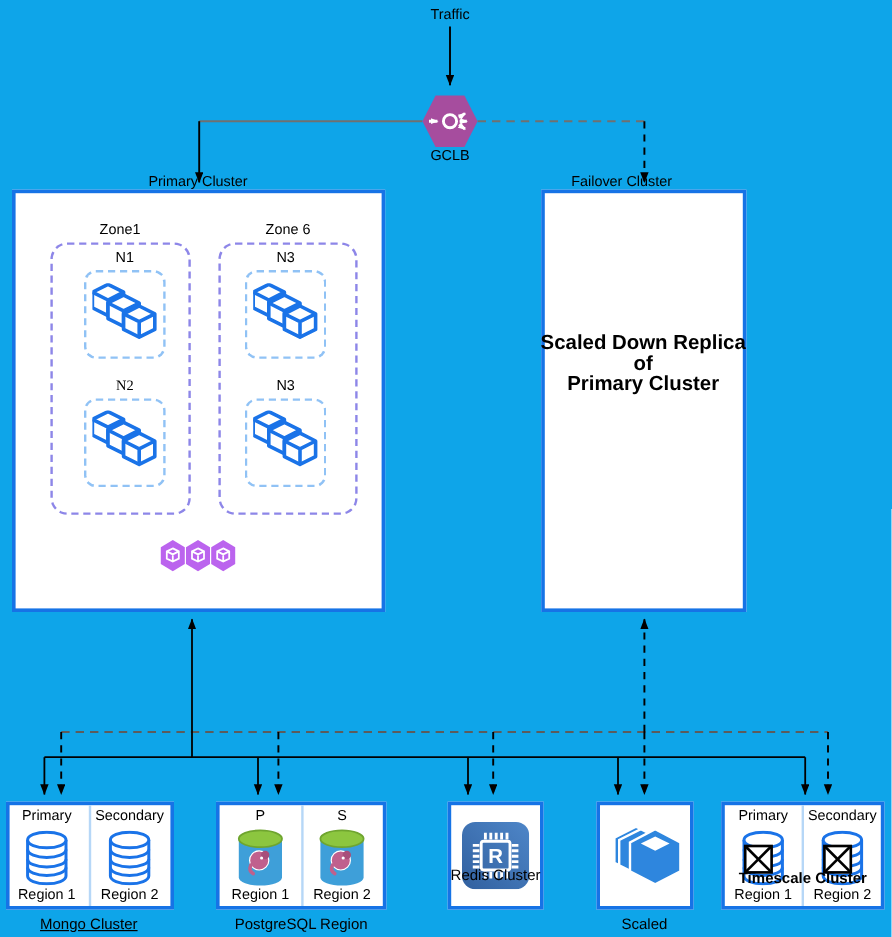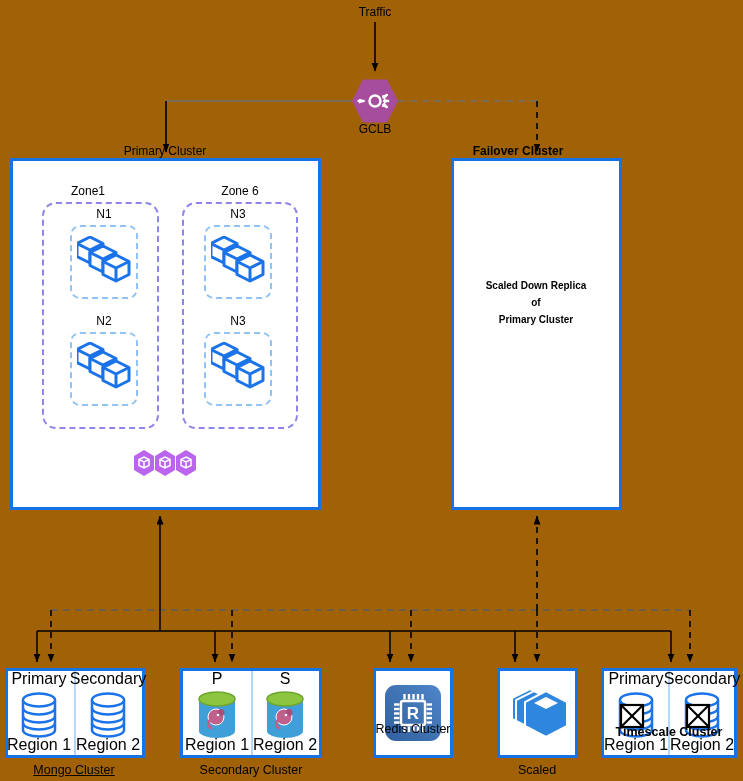--- a/index.html
+++ b/index.html
@@ -1,29 +1,29 @@
 <!DOCTYPE html>
 <html><head>
 <meta charset="utf-8">
 <style>
   html,body{margin:0;padding:0;background:#ffffff;}
   #canvas{
-    position:relative;width:743px;height:781px;background:#a16207;
+    position:relative;width:743px;height:781px;background:#0ea5e9;
     font-family:"Liberation Sans",sans-serif;color:#000;overflow:hidden;
   }
   .lbl{position:absolute;font-size:12px;line-height:14px;white-space:nowrap;
        transform:translateX(-50%);text-align:center;}
-  .lbl-sm{font-size:16px;}
+  .lbl-sm{font-size:12px;}
   .name-lbl{font-size:12.5px;}
   .box{position:absolute;border:3px solid #1673E6;background:#ffffff;box-sizing:border-box;}
   .zone{position:absolute;border:2px dashed #8D86E8;border-radius:14px;box-sizing:border-box;}
   .node{position:absolute;border:2px dashed #90C2F5;border-radius:10px;box-sizing:border-box;}
   .divider{position:absolute;top:0;width:2px;height:84px;background:#B6D7F7;}
   .failover-text{position:absolute;left:536px;top:277px;transform:translateX(-50%);
-       font-weight:bold;font-size:10px;line-height:17px;text-align:center;white-space:nowrap;}
+       font-weight:bold;font-size:17px;line-height:17px;text-align:center;white-space:nowrap;}
   svg.layer{position:absolute;left:0;top:0;}
   .icon{position:absolute;}
 </style>
 </head>
 <body>
 
 <div id="canvas">
 
   <svg class="layer" width="743" height="781" viewBox="0 0 743 781">
     <defs>
@@ -76,28 +76,28 @@
     <line x1="32" y1="23" x2="38" y2="23" stroke="#fff" stroke-width="2.4" marker-end="url(#ahw)"></line>
     <line x1="31.5" y1="26" x2="36.5" y2="29.5" stroke="#fff" stroke-width="2.4" marker-end="url(#ahw)"></line>
   </svg>
 
   <div class="lbl" style="left:375px;top:122px;">GCLB</div>
 
   <div class="lbl" style="left:165px;top:144px;">Primary Cluster</div>
 
   <div class="box" style="left:10px;top:158px;width:311px;height:352px;"></div>
 
-  <div class="lbl" style="left:88px;top:184px;">Zone1</div>
+  <div class="lbl" style="left:100px;top:184px;">Zone1</div>
   <div class="lbl" style="left:240px;top:184px;">Zone 6</div>
 
   <div class="zone" style="left:42px;top:202px;width:117px;height:227px;"></div>
   <div class="zone" style="left:182px;top:202px;width:116px;height:227px;"></div>
 
   <div class="lbl" style="left:104px;top:207px;">N1</div>
-  <div class="lbl" style="left:104px;top:314px;">N2</div>
+  <div class="lbl" style="left:104px;top:314px;font-family:Liberation Serif, serif;">N2</div>
   <div class="lbl" style="left:238px;top:207px;">N3</div>
   <div class="lbl" style="left:238px;top:314px;">N3</div>
 
   <div class="node" style="left:70px;top:225px;width:68px;height:74px;"></div>
   <div class="node" style="left:70px;top:332px;width:68px;height:74px;"></div>
   <div class="node" style="left:204px;top:225px;width:68px;height:74px;"></div>
   <div class="node" style="left:204px;top:332px;width:68px;height:74px;"></div>
 
   <svg class="icon" style="left:77px;top:236px;" width="54" height="48" viewBox="0 0 54 48">
     <g fill="#fff" stroke="#1A73E8" stroke-width="3" stroke-linejoin="round">
@@ -148,21 +148,21 @@
     <g transform="translate(21,0)">
       <polygon points="11,1 21,7 21,21 11,27 1,21 1,7" fill="#BB64EE"></polygon>
       <path d="M11,8 L16,10.5 L16,16.5 L11,19 L6,16.5 L6,10.5 Z M6,10.5 L11,13 L16,10.5 M11,13 L11,19" fill="none" stroke="#fff" stroke-width="1.5"></path>
     </g>
     <g transform="translate(42,0)">
       <polygon points="11,1 21,7 21,21 11,27 1,21 1,7" fill="#BB64EE"></polygon>
       <path d="M11,8 L16,10.5 L16,16.5 L11,19 L6,16.5 L6,10.5 Z M6,10.5 L11,13 L16,10.5 M11,13 L11,19" fill="none" stroke="#fff" stroke-width="1.5"></path>
     </g>
   </svg>
 
-  <div class="lbl" style="left:518px;top:144px;font-weight:bold;">Failover Cluster</div>
+  <div class="lbl" style="left:518px;top:144px;">Failover Cluster</div>
 
   <div class="box" style="left:451px;top:158px;width:171px;height:352px;"></div>
 
   <div class="failover-text">
     <div>Scaled Down Replica</div>
     <div>of</div>
     <div>Primary Cluster</div>
   </div>
 
   <div class="box" style="left:5px;top:668px;width:140px;height:90px;">
@@ -208,21 +208,21 @@
   <svg class="icon" style="left:265px;top:690px;" width="40" height="50" viewBox="0 0 40 50">
     <path d="M2,9 L2,41 A18,7 0 0 0 38,41 L38,9 Z" fill="#3E9FD9"></path>
     <ellipse cx="20" cy="9" rx="18" ry="7" fill="#8CC63F" stroke="#6FA52F" stroke-width="1.5"></ellipse>
     <circle cx="19" cy="27" r="8" fill="#C0608D" stroke="#fff" stroke-width="1"></circle>
     <circle cx="24" cy="22.5" r="3.5" fill="#A84F7B"></circle>
     <path d="M12,31 Q10,36 14,38" fill="none" stroke="#C0608D" stroke-width="3" stroke-linecap="round"></path>
     <circle cx="21" cy="25" r="1.3" fill="#fff"></circle>
   </svg>
   <div class="lbl lbl-sm" style="left:217px;top:738px;">Region 1</div>
   <div class="lbl lbl-sm" style="left:285px;top:738px;">Region 2</div>
-  <div class="lbl name-lbl" style="left:251px;top:763px;">Secondary Cluster</div>
+  <div class="lbl name-lbl" style="left:251px;top:763px;">PostgreSQL Region</div>
 
   <div class="box" style="left:373px;top:668px;width:80px;height:90px;"></div>
   <svg class="icon" style="left:385px;top:685px;" width="56" height="56" viewBox="0 0 56 56">
     <defs>
       <linearGradient id="redisGrad" x1="0" y1="1" x2="1" y2="0">
         <stop offset="0" stop-color="#31609F"></stop>
         <stop offset="1" stop-color="#4E86C8"></stop>
       </linearGradient>
     </defs>
     <rect x="0" y="0" width="56" height="56" rx="11" fill="url(#redisGrad)"></rect>

